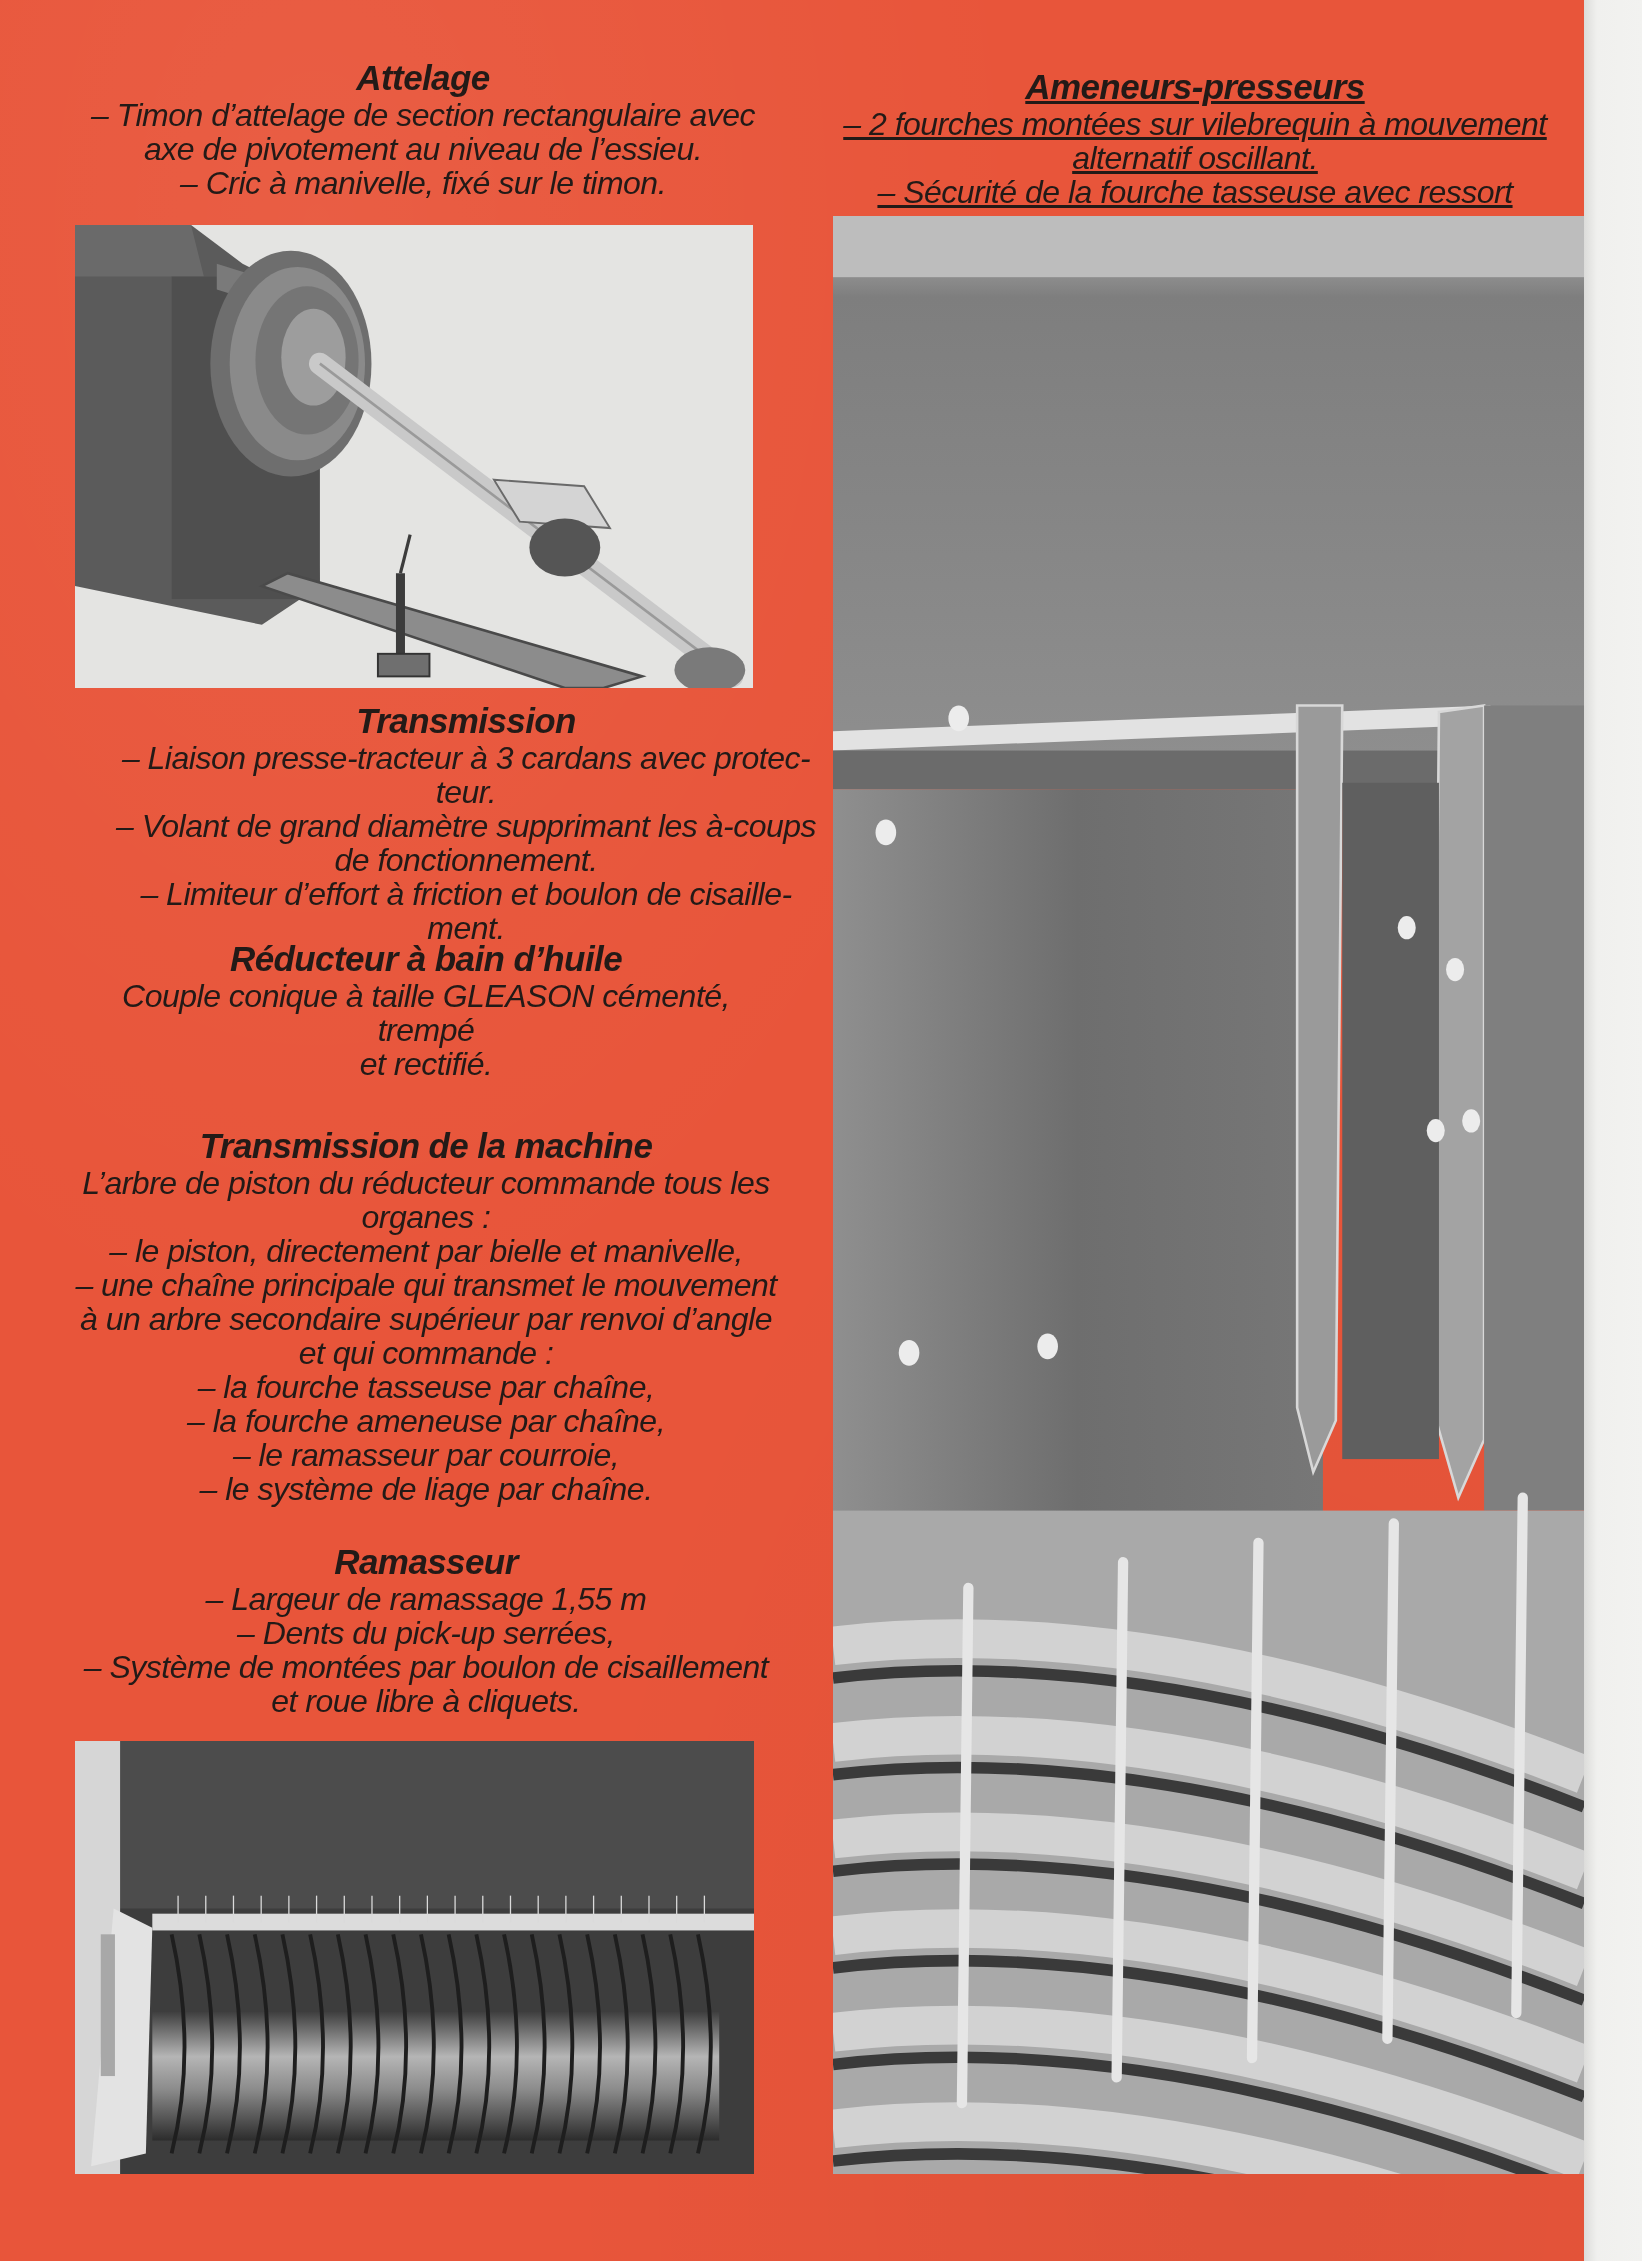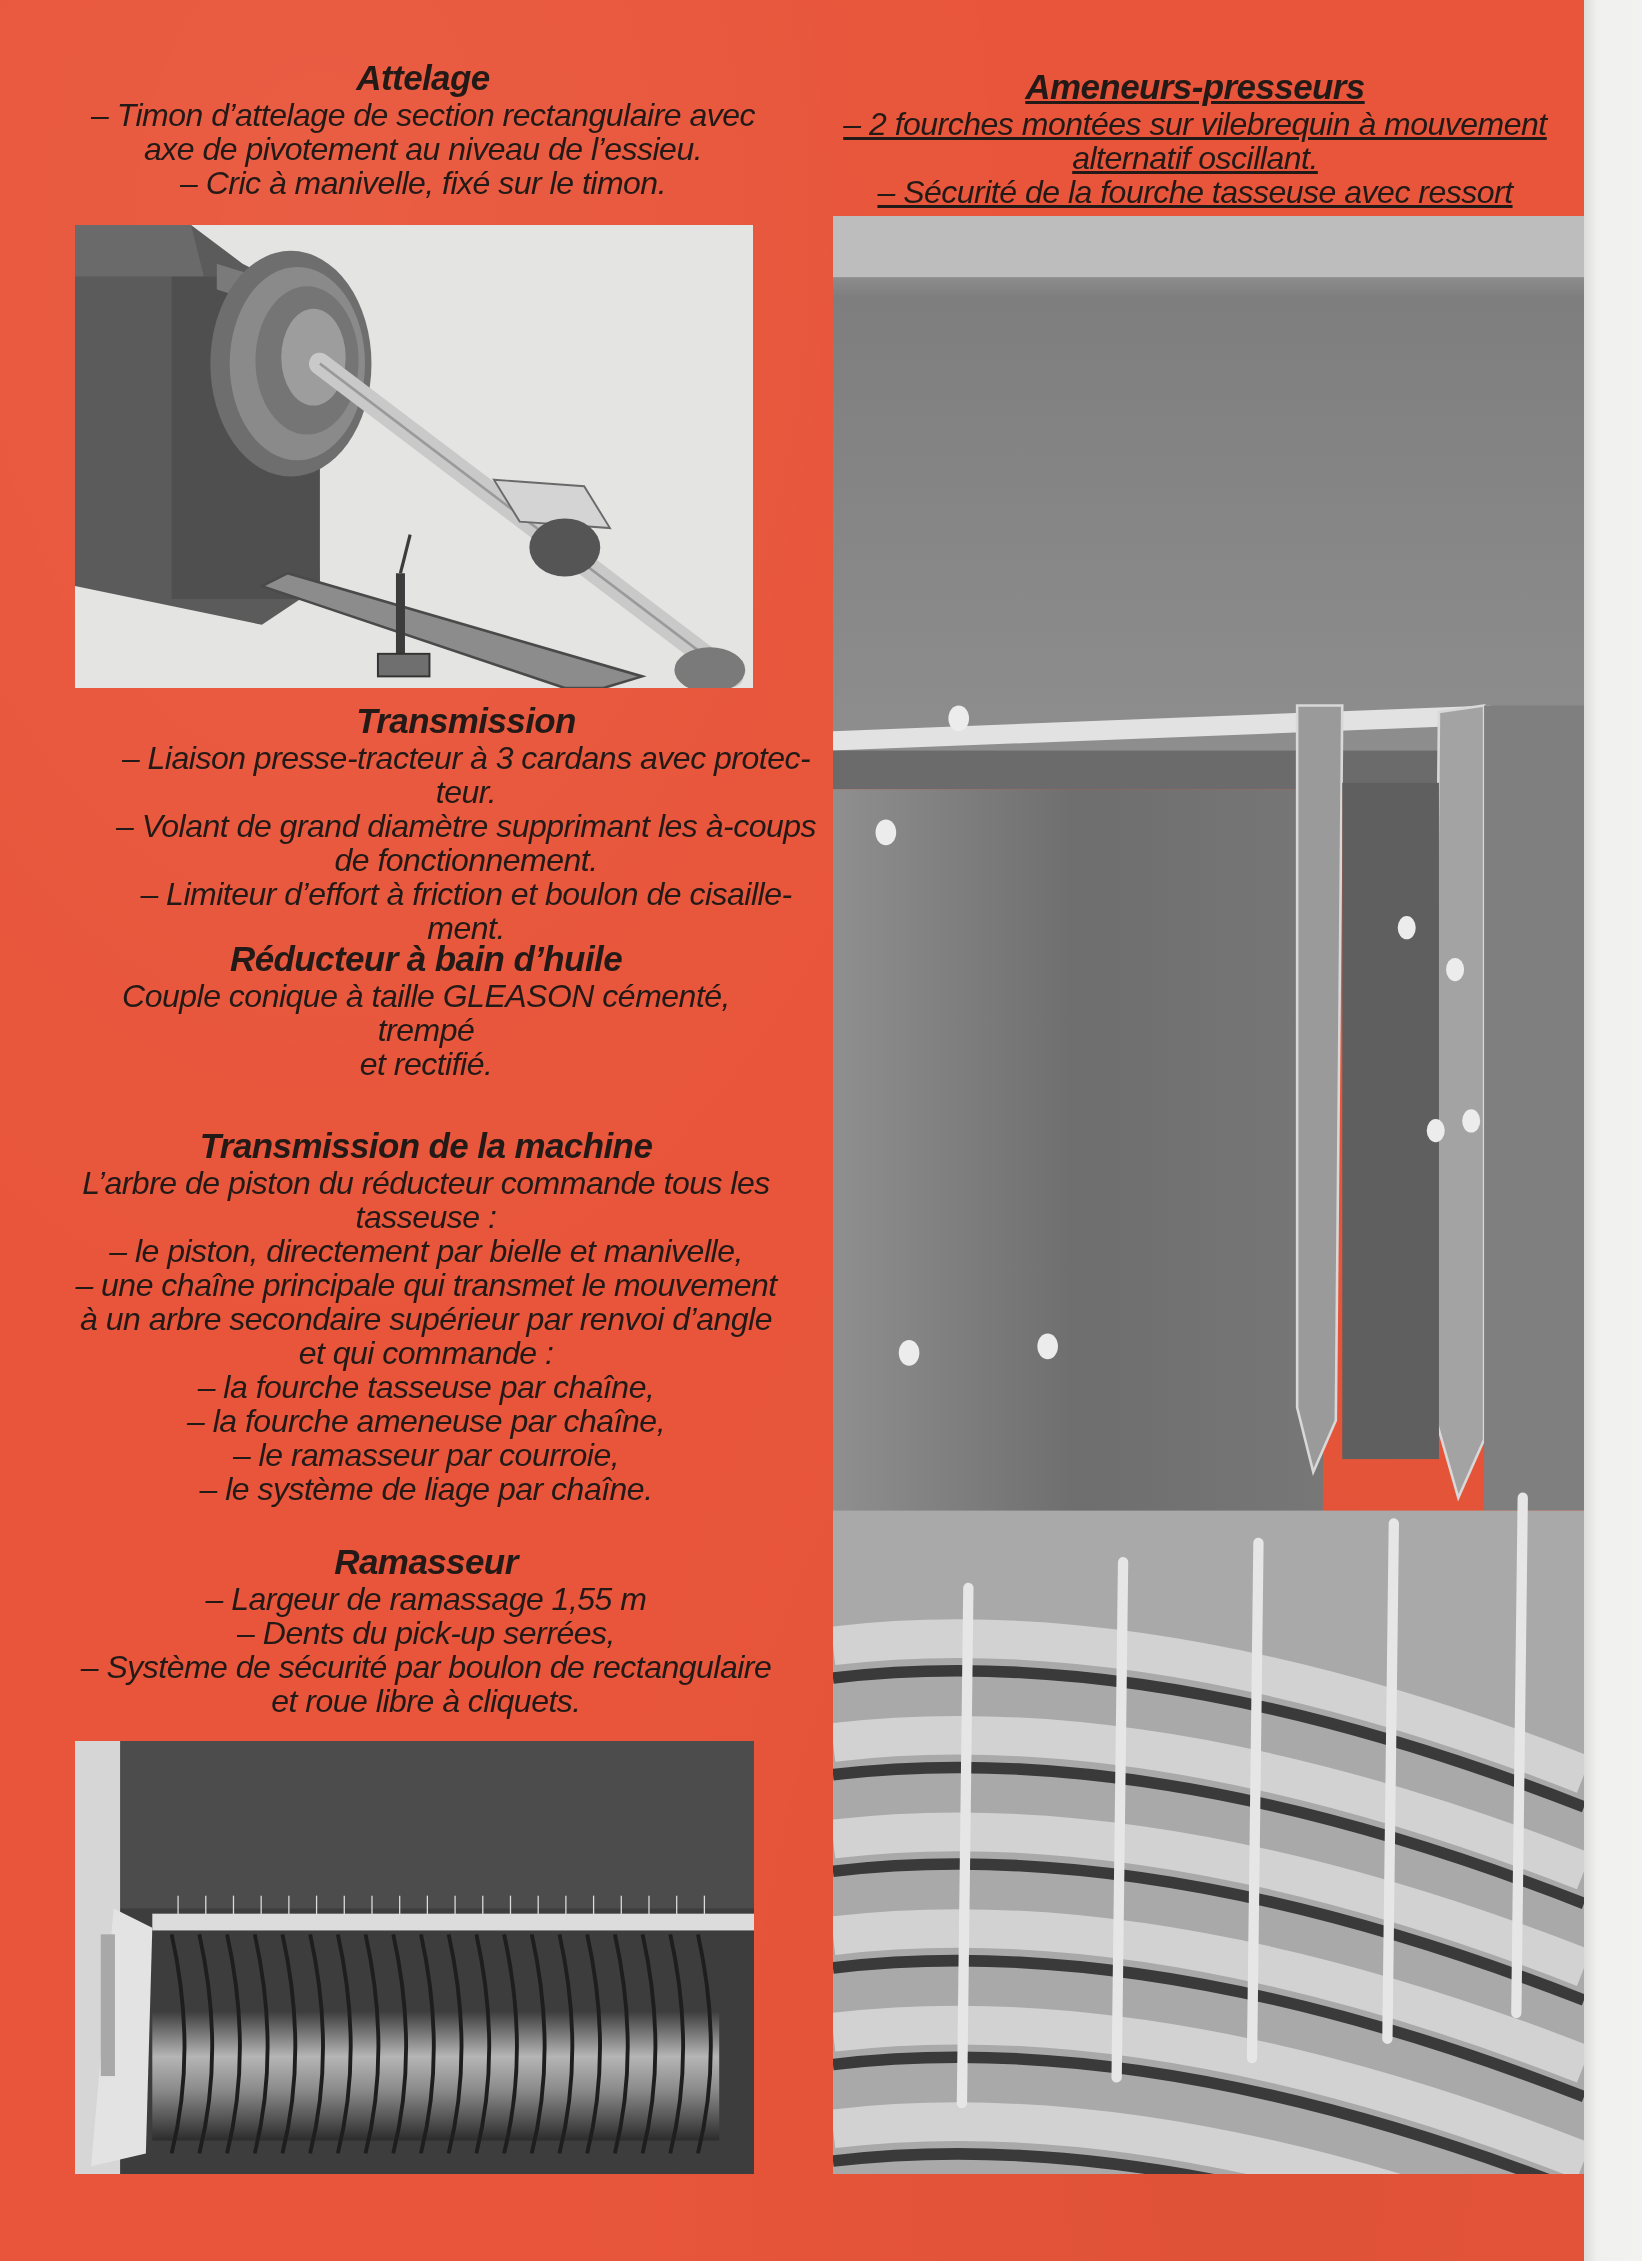--- a/index.html
+++ b/index.html
@@ -88,36 +88,36 @@
 
 <div class="section" style="left:75px; top:938px; width:702px;">
   <h2>Réducteur à bain d’huile</h2>
   <p>Couple conique à taille GLEASON cémenté, trempé</p>
   <p>et rectifié.</p>
 </div>
 
 <div class="section" style="left:75px; top:1125px; width:702px;">
   <h2>Transmission de la machine</h2>
   <p>L’arbre de piston du réducteur commande tous les</p>
-  <p>tasseuse :</p>
+  <p>organes :</p>
   <p>– le piston, directement par bielle et manivelle,</p>
   <p>– une chaîne principale qui transmet le mouvement</p>
   <p>à un arbre secondaire supérieur par renvoi d’angle</p>
   <p>et qui commande :</p>
   <p>– la fourche tasseuse par chaîne,</p>
   <p>– la fourche ameneuse par chaîne,</p>
   <p>– le ramasseur par courroie,</p>
   <p>– le système de liage par chaîne.</p>
 </div>
 
 <div class="section" style="left:75px; top:1541px; width:702px;">
   <h2>Ramasseur</h2>
   <p>– Largeur de ramassage 1,55 m</p>
   <p>– Dents du pick-up serrées,</p>
-  <p>– Système de sécurité par boulon de rectangulaire</p>
+  <p>– Système de montées par boulon de cisaillement</p>
   <p>et roue libre à cliquets.</p>
 </div>
 
 <div class="photo" style="left:75px; top:1741px; width:679px; height:433px; background:#3a3a3a;">
   <svg viewBox="0 0 1054 672" preserveAspectRatio="none" id="pickup-svg">
     <defs>
       <linearGradient id="drumg" x1="0" y1="0" x2="0" y2="1">
         <stop offset="0" stop-color="#3e3e3e"></stop>
         <stop offset="0.35" stop-color="#b5b5b5"></stop>
         <stop offset="0.6" stop-color="#8c8c8c"></stop>

